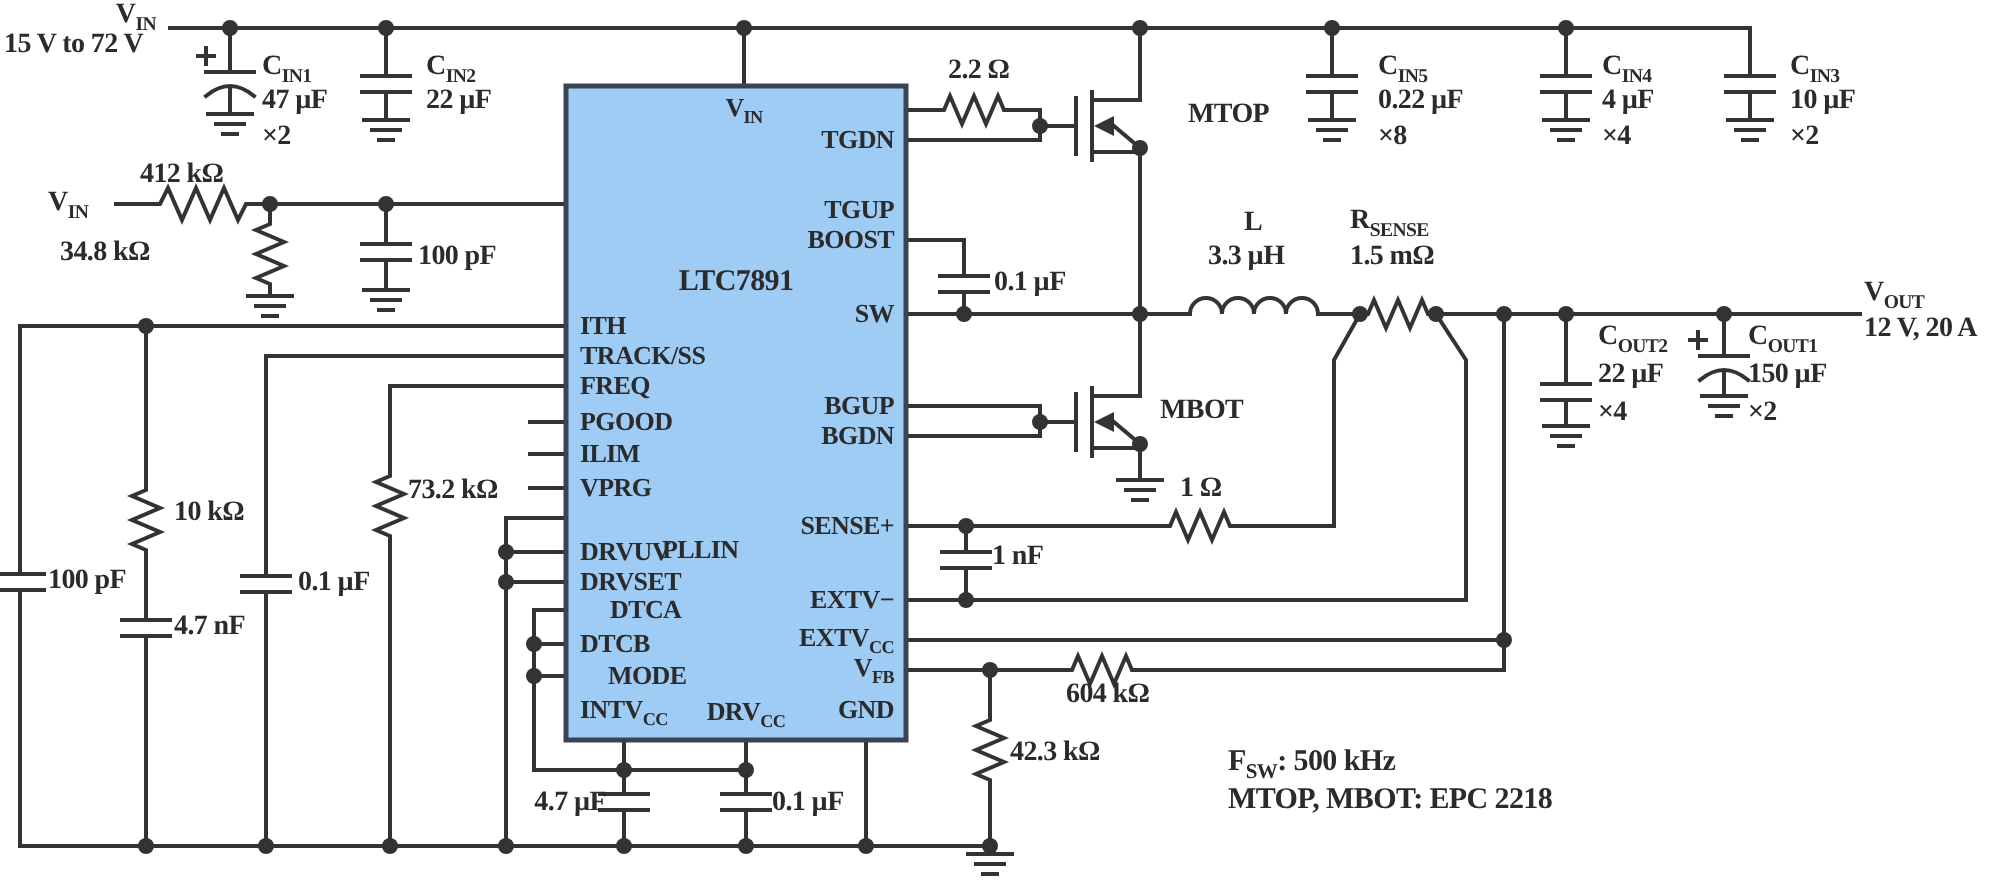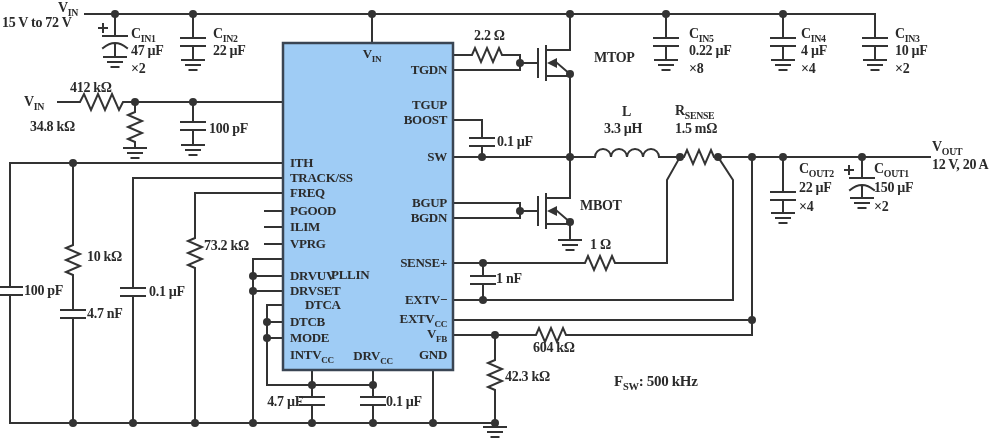--- a/index.html
+++ b/index.html
@@ -227,33 +227,34 @@
   <div class="lbl" style="left:801px;top:62px;">×4</div>
   <div class="lbl" style="left:895px;top:27px;">C<sub>IN3</sub></div>
   <div class="lbl" style="left:895px;top:44px;">10 µF</div>
   <div class="lbl" style="left:895px;top:62px;">×2</div>
 
   <div class="lbl" style="left:24px;top:95px;">V<sub>IN</sub></div>
   <div class="lbl" style="left:70px;top:81px;">412 kΩ</div>
   <div class="lbl" style="left:30px;top:120px;">34.8 kΩ</div>
   <div class="lbl" style="left:209px;top:122px;">100 pF</div>
 
+  <div class="lbl ctr" style="left:283px;top:134px;width:170px;font-size:15px;">LTC7891</div>
   <div class="lbl ctr pin" style="left:355px;top:47px;width:34px;">V<sub>IN</sub></div>
   <div class="lbl pin" style="left:290px;top:156px;">ITH</div>
   <div class="lbl pin" style="left:290px;top:171px;">TRACK/SS</div>
   <div class="lbl pin" style="left:290px;top:186px;">FREQ</div>
   <div class="lbl pin" style="left:290px;top:204px;">PGOOD</div>
   <div class="lbl pin" style="left:290px;top:220px;">ILIM</div>
   <div class="lbl pin" style="left:290px;top:237px;">VPRG</div>
   <div class="lbl pin" style="left:290px;top:268px;padding-left:41px;">PLLIN</div>
   <div class="lbl pin" style="left:290px;top:269px;">DRVUV</div>
   <div class="lbl pin" style="left:290px;top:284px;">DRVSET</div>
   <div class="lbl pin" style="left:290px;top:298px;padding-left:15px;">DTCA</div>
   <div class="lbl pin" style="left:290px;top:315px;">DTCB</div>
-  <div class="lbl pin" style="left:290px;top:331px;">MODE</div>
+  <div class="lbl pin" style="left:304px;top:331px;">MODE</div>
   <div class="lbl pin" style="left:290px;top:348px;">INTV<sub>CC</sub></div>
   <div class="lbl pin rgt" style="right:553px;top:64px;margin-top:34px;">TGUP</div>
   <div class="lbl pin rgt" style="right:553px;top:63px;">TGDN</div>
   <div class="lbl pin rgt" style="right:553px;top:113px;">BOOST</div>
   <div class="lbl pin rgt" style="right:553px;top:150px;">SW</div>
   <div class="lbl pin rgt" style="right:553px;top:196px;">BGUP</div>
   <div class="lbl pin rgt" style="right:553px;top:211px;">BGDN</div>
   <div class="lbl pin rgt" style="right:553px;top:256px;">SENSE+</div>
   <div class="lbl pin rgt" style="right:553px;top:293px;">EXTV−</div>
   <div class="lbl pin rgt" style="right:553px;top:312px;">EXTV<sub>CC</sub></div>
@@ -286,14 +287,15 @@
   <div class="lbl" style="left:204px;top:239px;">73.2 kΩ</div>
   <div class="lbl rgt" style="right:697px;top:395px;">4.7 µF</div>
   <div class="lbl" style="left:386px;top:395px;">0.1 µF</div>
 
   <div class="lbl" style="left:590px;top:238px;">1 Ω</div>
   <div class="lbl" style="left:496px;top:272px;">1 nF</div>
   <div class="lbl" style="left:533px;top:341px;">604 kΩ</div>
   <div class="lbl" style="left:505px;top:370px;">42.3 kΩ</div>
 
   <div class="lbl note" style="left:614px;top:374px;">F<sub>SW</sub>: 500 kHz</div>
+  <div class="lbl note" style="left:614px;top:393px;">MTOP, MBOT: EPC 2218</div>
 
 </div>
 
 </body></html>

